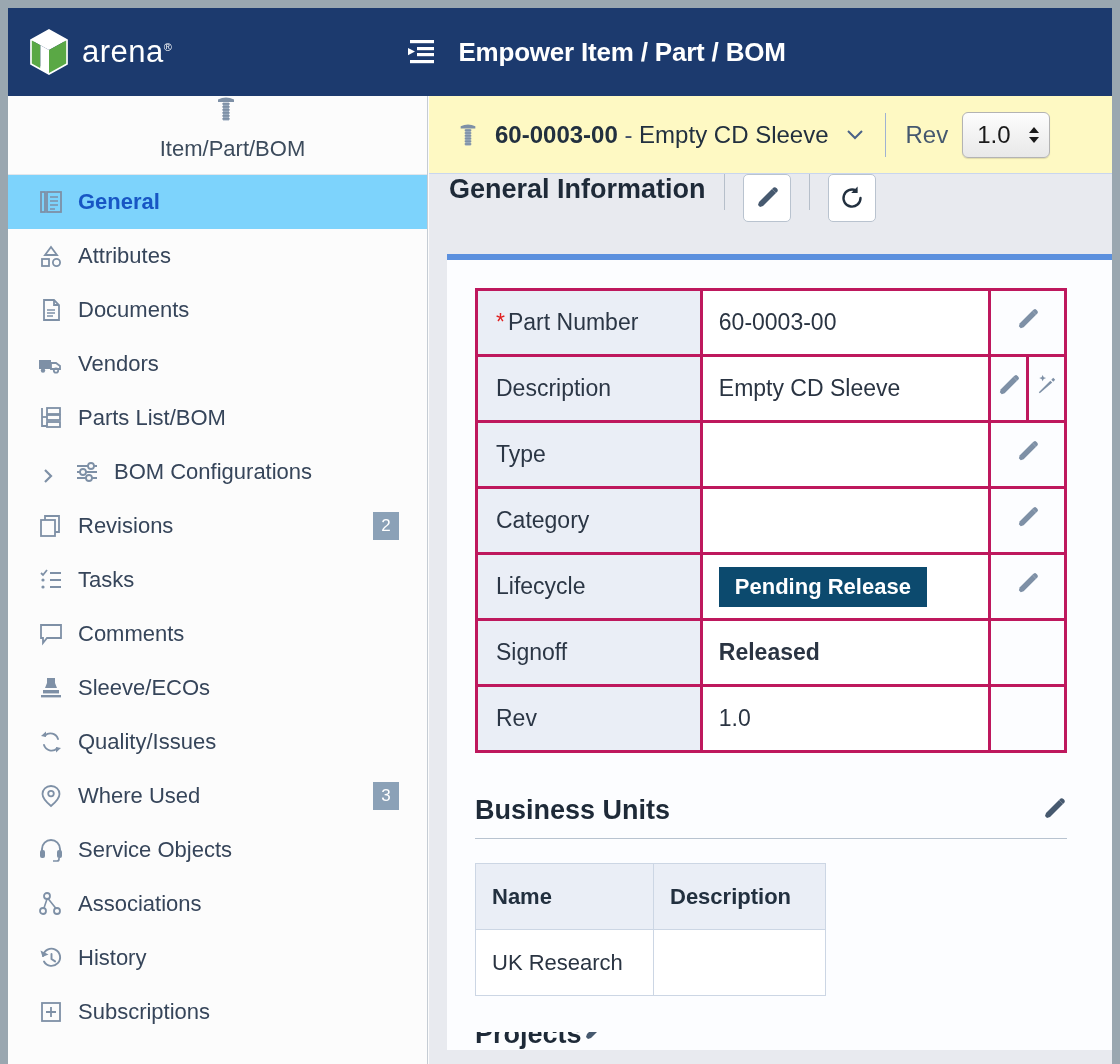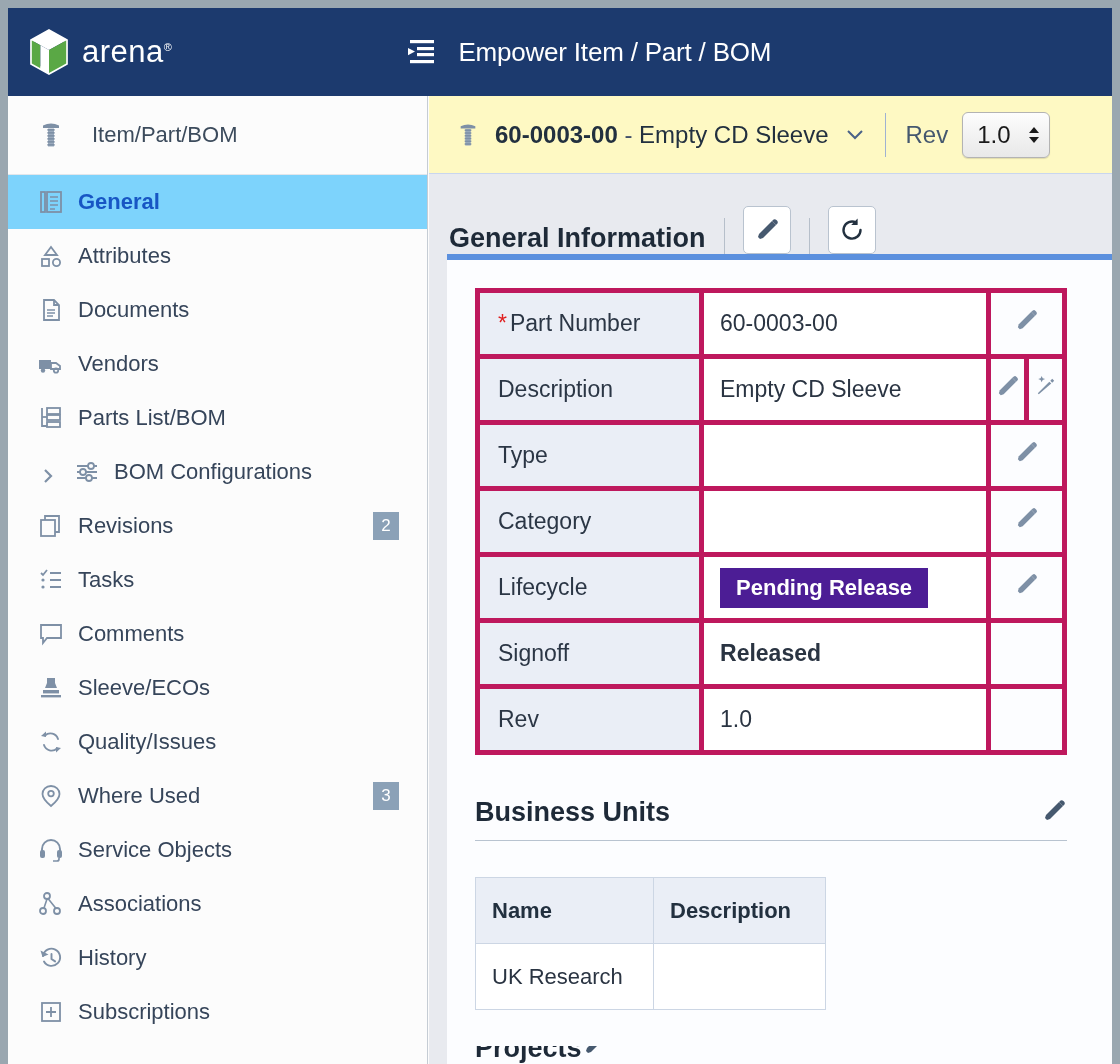--- a/index.html
+++ b/index.html
@@ -35,36 +35,37 @@
   }
   .logo-reg {
     font-size: 11px; vertical-align: super; color: #ffffff;
   }
   .collapse-btn {
     margin-left: 232px; width: 34px; height: 30px;
     display: flex; align-items: center; justify-content: center;
     cursor: pointer;
   }
   .topbar-title {
-    color: #ffffff; font-size: 26px; font-weight: normal;
+    color: #ffffff; font-size: 26px; font-weight: bold;
     margin-left: 20px; letter-spacing: -.2px;
   }
 
   
   .sidebar {
     position: absolute; left: 0; top: 88px;
     width: 420px; height: 968px;
     background: #fcfcfc;
     border-right: 1px solid #c5ccd4;
     overflow: hidden;
   }
   .sb-header {
     display: flex; align-items: center; gap: 14px;
     height: 79px; padding-left: 30px;
     border-bottom: 1px solid #e2e6eb;
+    flex-direction: column;
   }
   .sb-header-label {
     font-size: 22px; color: #3c4b5c;
   }
   .sb-item {
     display: flex; align-items: center;
     height: 54px; padding-left: 30px;
     position: relative; cursor: pointer;
     color: #36455a; font-size: 22px;
   }
@@ -123,21 +124,21 @@
     background: linear-gradient(#fdfdfd, #e8e8e8);
     border: 1px solid #b3b3b3; border-radius: 6px;
     height: 46px; min-width: 88px;
     display: flex; align-items: center; justify-content: space-between;
     padding: 0 8px 0 14px; font-size: 24px; color: #1a1a1a;
     cursor: pointer; box-shadow: 0 1px 1px rgba(0,0,0,.12);
   }
   .rev-spinner { margin-left: 10px; display: flex; flex-direction: column; gap: 2px; }
 
   .section-head {
-    display: flex; align-items: flex-end;
+    display: flex; align-items: flex-start;
     height: 80px; padding-left: 20px;
   }
   .section-title {
     font-size: 27px; font-weight: bold; color: #1e2a38;
   }
   .vdiv { width: 1px; height: 36px; background: #b6bfca; margin: 0 18px; }
   .icon-btn {
     width: 48px; height: 48px;
     background: #ffffff; border: 1px solid #b9c3cf; border-radius: 5px;
     display: flex; align-items: center; justify-content: center;
@@ -150,50 +151,50 @@
     border-top: 6px solid #5b90de;
   }
   .panel-inner { padding: 28px 0 0 28px; }
 
   
   .info-table {
     border-collapse: collapse; table-layout: fixed;
     width: 592px;
   }
   .info-table td {
-    border: 5px solid #be185d; height: 66px;
+    border: 3px solid #be185d; height: 66px;
     font-size: 23px; color: #2a3442;
   }
   .info-table td.lbl {
     width: 200px; background: #eaeef6;
     padding-left: 18px; color: #2b3645;
   }
   .info-table td.val {
     width: 256px; padding-left: 16px; background: #ffffff;
   }
   .info-table td.act {
     width: 68px; background: #fcfdff; text-align: center; cursor: pointer;
   }
   .req { color: #e02020; margin-right: 3px; }
   .chip {
-    display: inline-block; background: #4c1d95; color: #ffffff;
+    display: inline-block; background: #0c4a6e; color: #ffffff;
     font-weight: bold; font-size: 22px;
     padding: 7px 16px;
   }
   .val-bold { font-weight: bold; }
 
   
   .sub-section { margin-top: 42px; width: 592px; }
   .sub-head {
     display: flex; align-items: flex-end; justify-content: space-between;
     border-bottom: 1px solid #b8c3d0; padding-bottom: 12px;
   }
   .sub-title { font-size: 27px; font-weight: bold; color: #1e2a38; }
   .bu-table {
-    border-collapse: collapse; table-layout: fixed; margin-top: 36px; padding-left: 32px;
+    border-collapse: collapse; table-layout: fixed; margin-top: 24px; padding-left: 32px;
   }
   .bu-table th {
     background: #eaeef6; border: 1px solid #ccd6e4;
     font-size: 22px; font-weight: bold; color: #22303f;
     text-align: left; padding: 18px 16px; height: 66px;
   }
   .bu-table td {
     border: 1px solid #ccd6e4; background: #ffffff;
     font-size: 22px; color: #2a3442; padding: 16px; height: 66px;
   }

